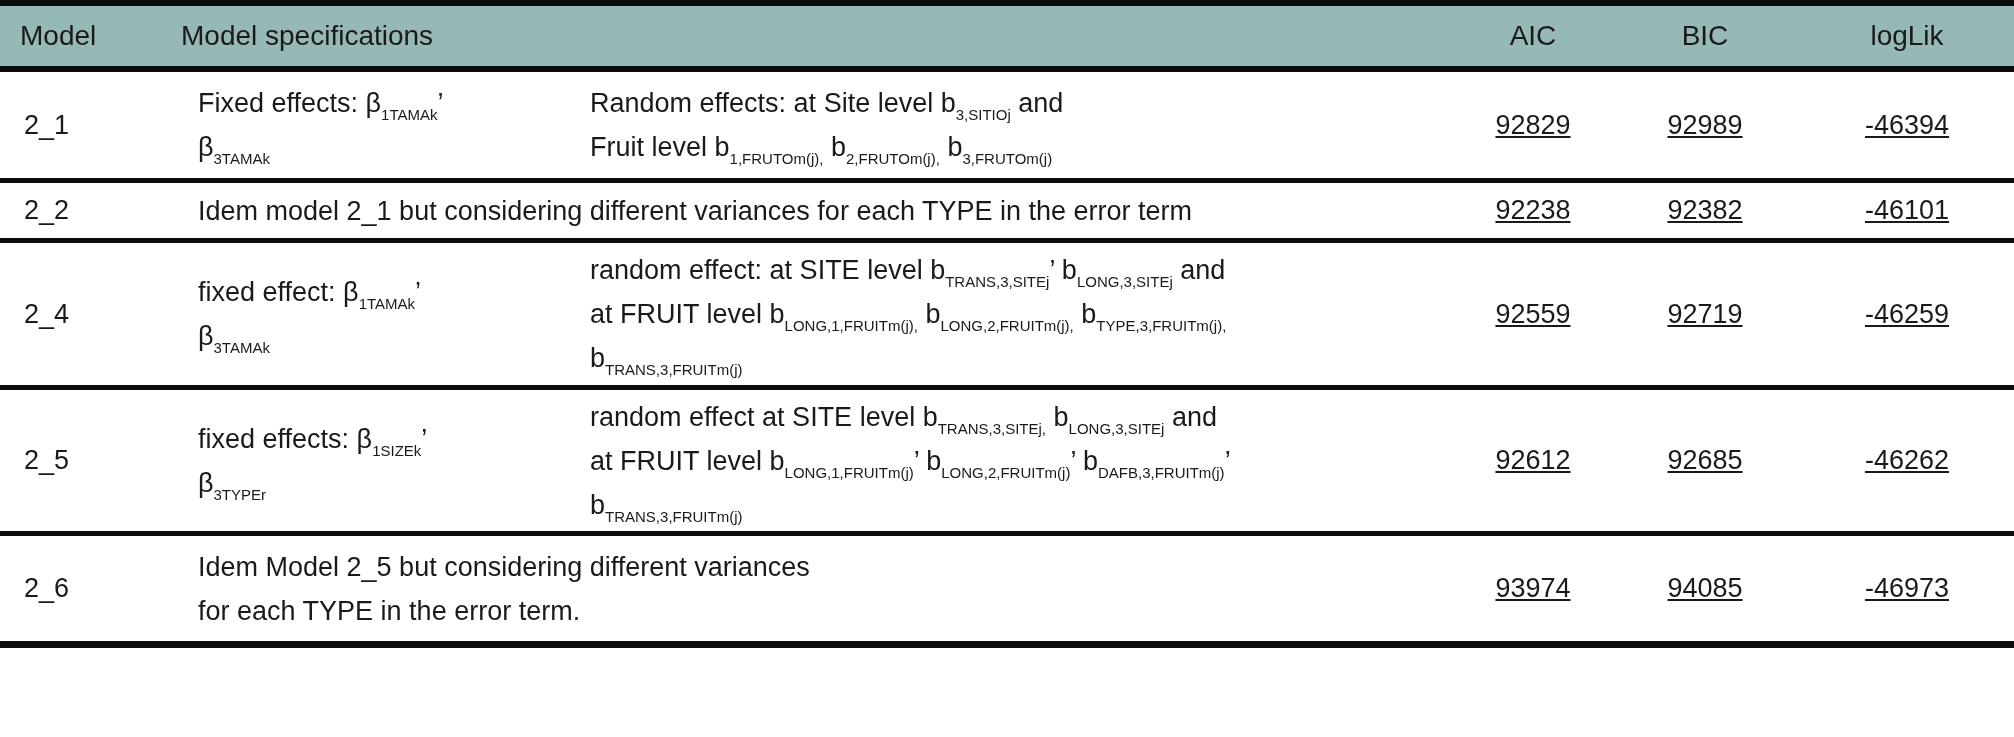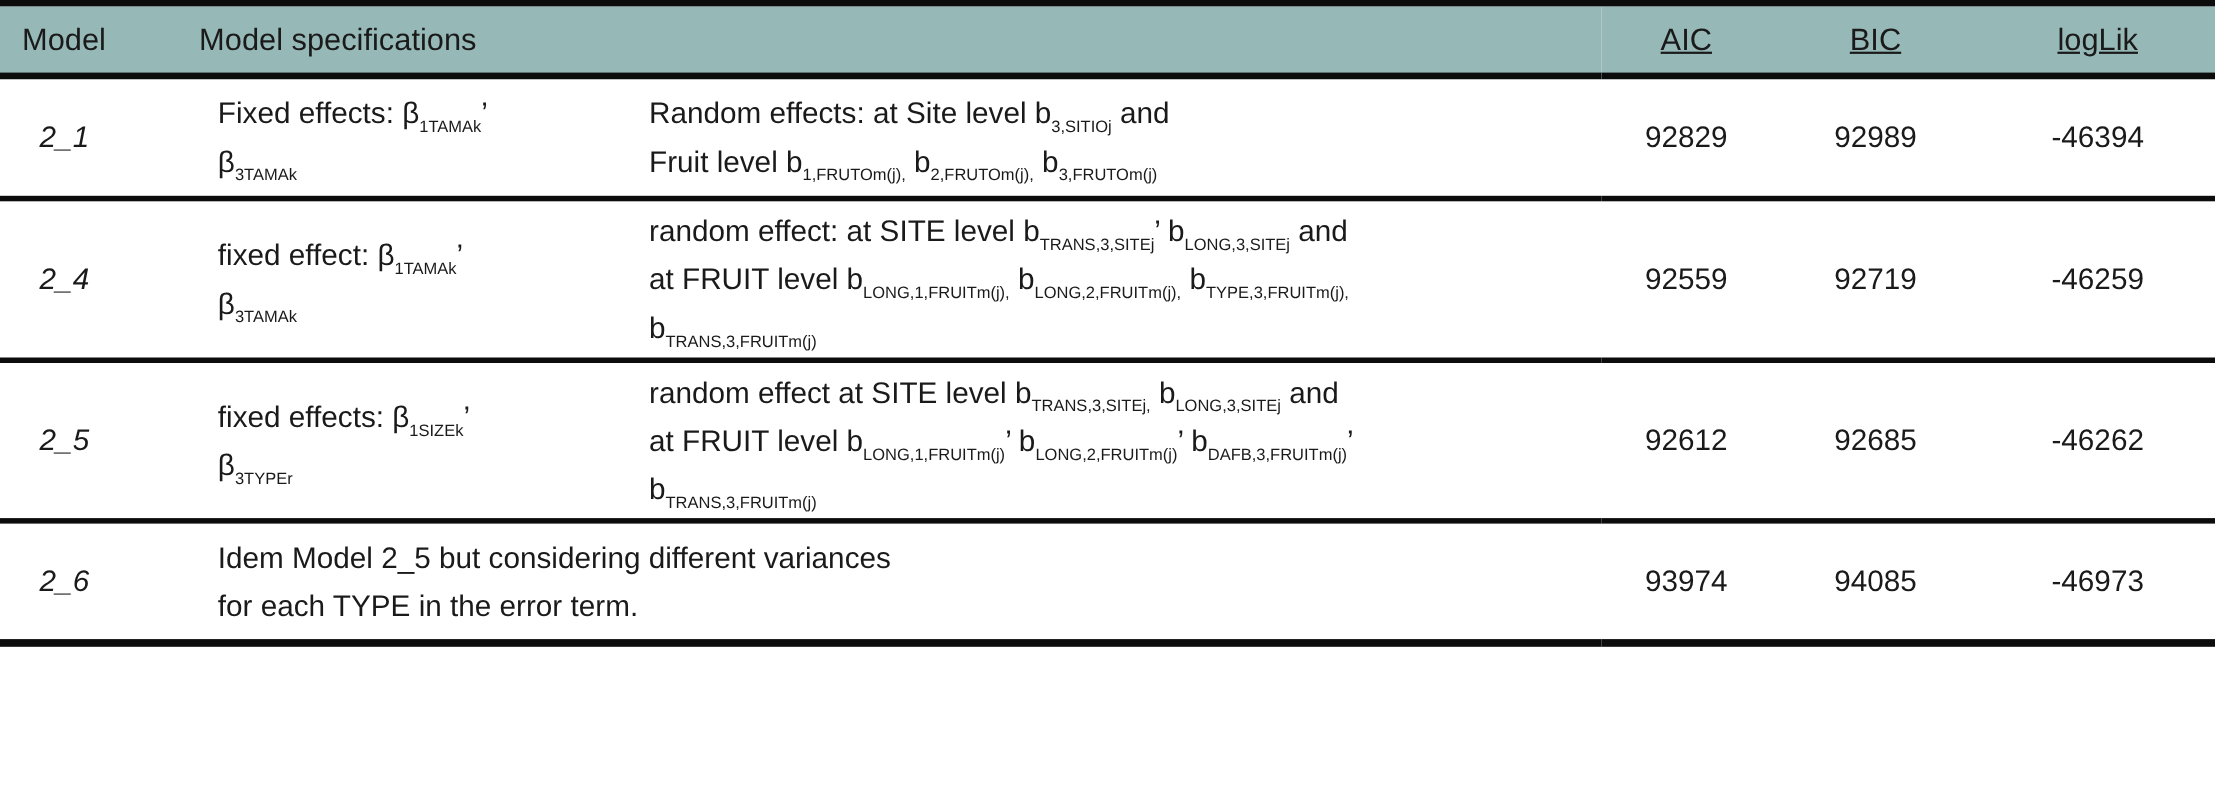--- a/index.html
+++ b/index.html
@@ -16,40 +16,40 @@
   thead th{
     background:var(--header-bg,#96b8b7);
     height:58px;
     font-weight:400;
     font-size:28px;
     border-bottom:6px solid #0c0c0c;
     vertical-align:middle;
   }
   th.c-model{text-align:left;padding-left:20px;}
   th.c-spec{text-align:left;}
-  th.c-num{text-align:center;text-decoration:underline;}
+  th.c-num{text-align:center;}
   td{
     border-bottom:5px solid #0c0c0c;
     font-size:27px;
     vertical-align:middle;
     overflow:hidden;
   }
   tr.r6 td{border-bottom:7px solid #0c0c0c;}
   tr.r1 td{height:104px;}
   tr.r2 td{height:53px;}
   tr.r3 td{height:93px;}
   tr.r4 td{height:140px;}
   tr.r5 td{height:139px;}
   tr.r6 td{height:103px;}
-  td.c-model{padding-left:36px;font-style:italic;}
+  td.c-model{padding-left:24px;}
   td.spec{line-height:44px;white-space:nowrap;}
   td.spec-fixed{padding-left:18px;margin-top:20px;}
   td.spec-random{padding-left:10px;}
   td.spec-single{padding-left:18px;}
-  td.num{text-align:center;}
+  td.num{text-align:center;text-decoration:underline;}
   .sb{
     font-size:15px;
     line-height:0;
     vertical-align:-8px;
   }
 </style>
 </head>
 <body>
 
 <table class="mtable">
@@ -72,20 +72,27 @@
   </thead>
   <tbody>
     <tr class="r1">
       <td class="c-model">2_1</td>
       <td class="spec spec-fixed">Fixed effects: β<span class="sb">1TAMAk</span>’<br>β<span class="sb">3TAMAk</span></td>
       <td class="spec spec-random">Random effects: at Site level b<span class="sb">3,SITIOj</span> and<br>Fruit level b<span class="sb">1,FRUTOm(j),</span> b<span class="sb">2,FRUTOm(j),</span> b<span class="sb">3,FRUTOm(j)</span></td>
       <td class="num">92829</td>
       <td class="num">92989</td>
       <td class="num">-46394</td>
     </tr>
+    <tr class="r2">
+      <td class="c-model">2_2</td>
+      <td class="spec spec-single" colspan="2">Idem model 2_1 but considering different variances for each TYPE in the error term</td>
+      <td class="num">92238</td>
+      <td class="num">92382</td>
+      <td class="num">-46101</td>
+    </tr>
     <tr class="r4">
       <td class="c-model">2_4</td>
       <td class="spec spec-fixed">fixed effect: β<span class="sb">1TAMAk</span>’<br>β<span class="sb">3TAMAk</span></td>
       <td class="spec spec-random">random effect: at SITE level b<span class="sb">TRANS,3,SITEj</span>’ b<span class="sb">LONG,3,SITEj</span> and<br>at FRUIT level b<span class="sb">LONG,1,FRUITm(j),</span> b<span class="sb">LONG,2,FRUITm(j),</span> b<span class="sb">TYPE,3,FRUITm(j),</span><br>b<span class="sb">TRANS,3,FRUITm(j)</span></td>
       <td class="num">92559</td>
       <td class="num">92719</td>
       <td class="num">-46259</td>
     </tr>
     <tr class="r5">
       <td class="c-model">2_5</td>

